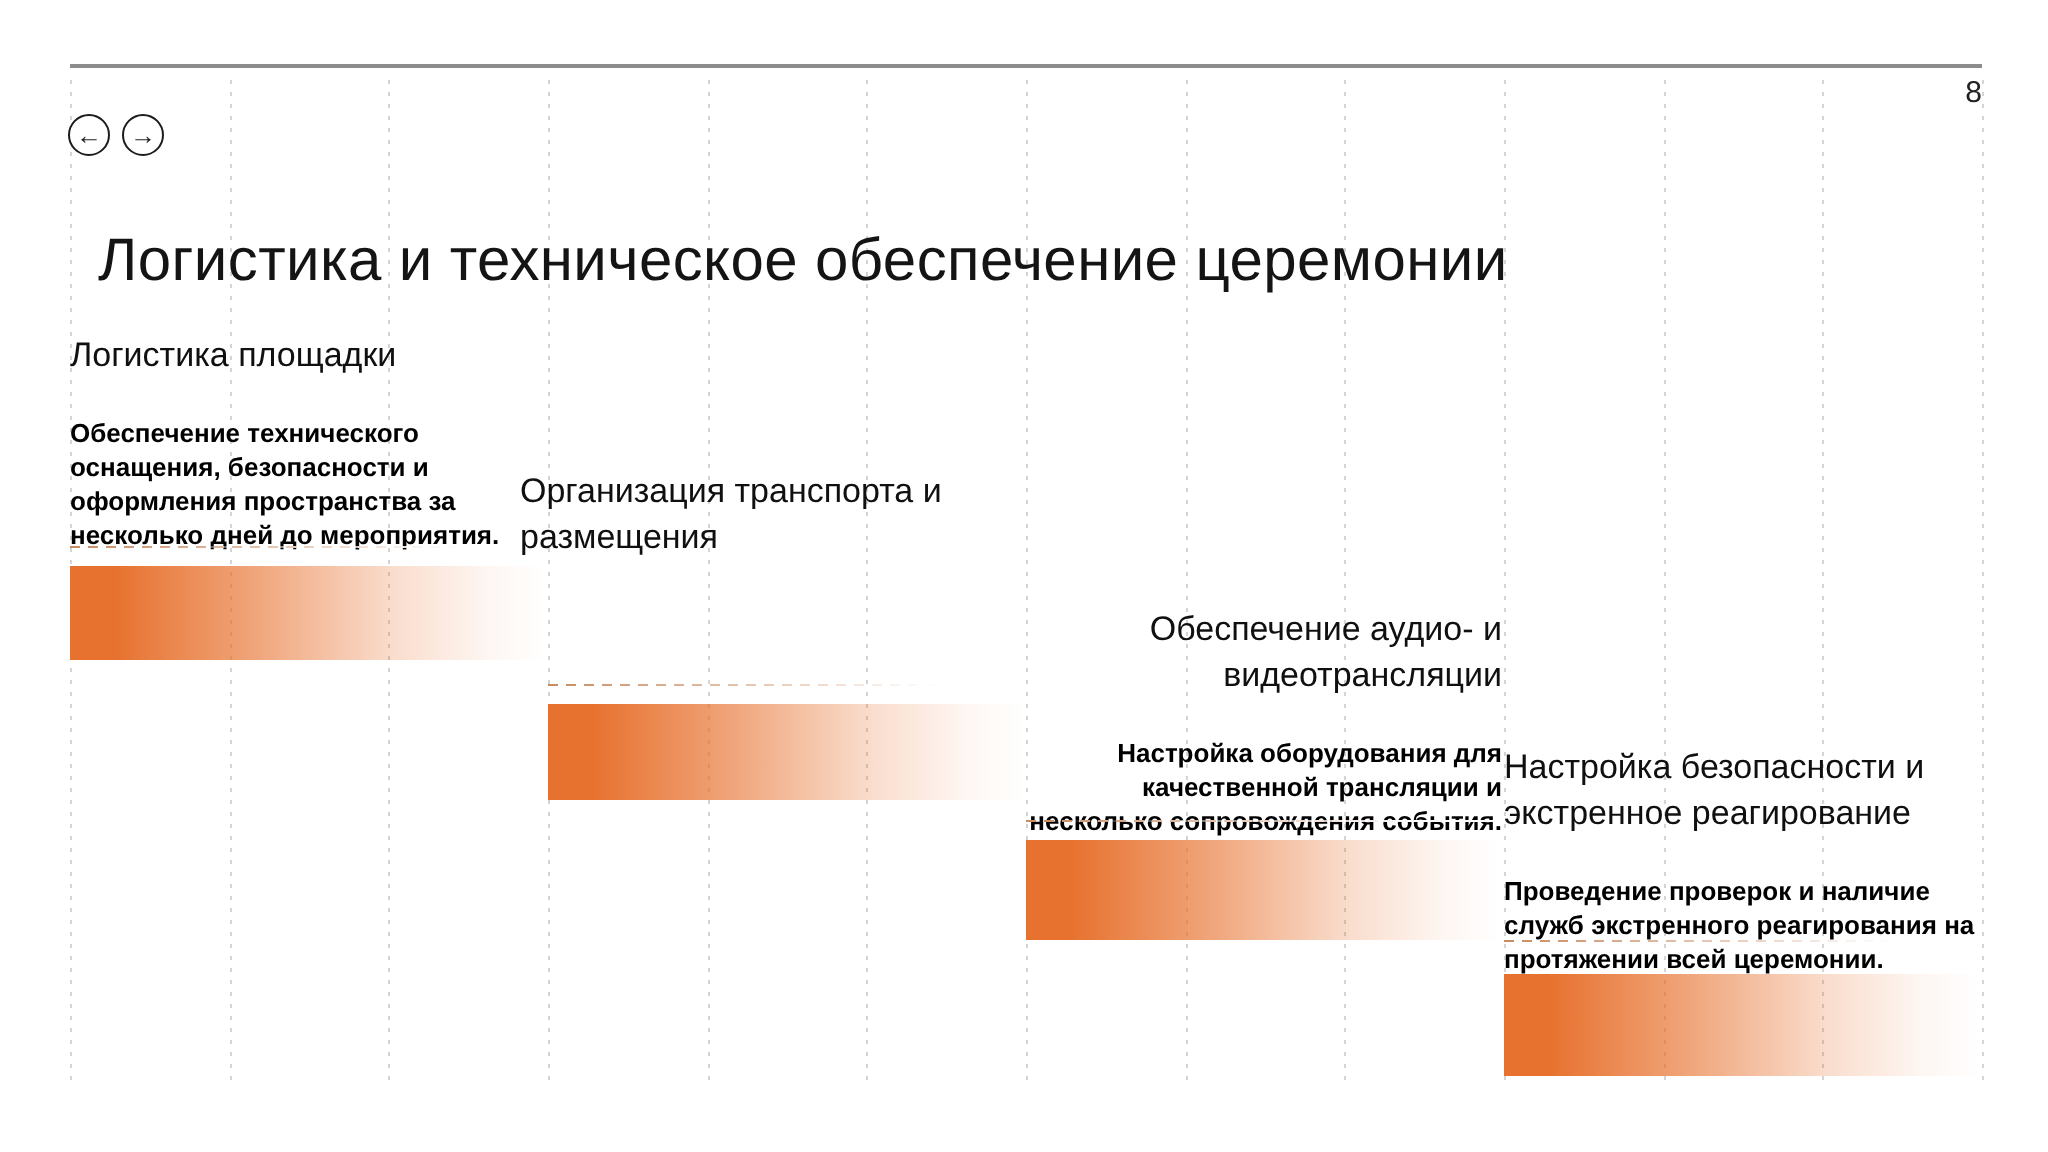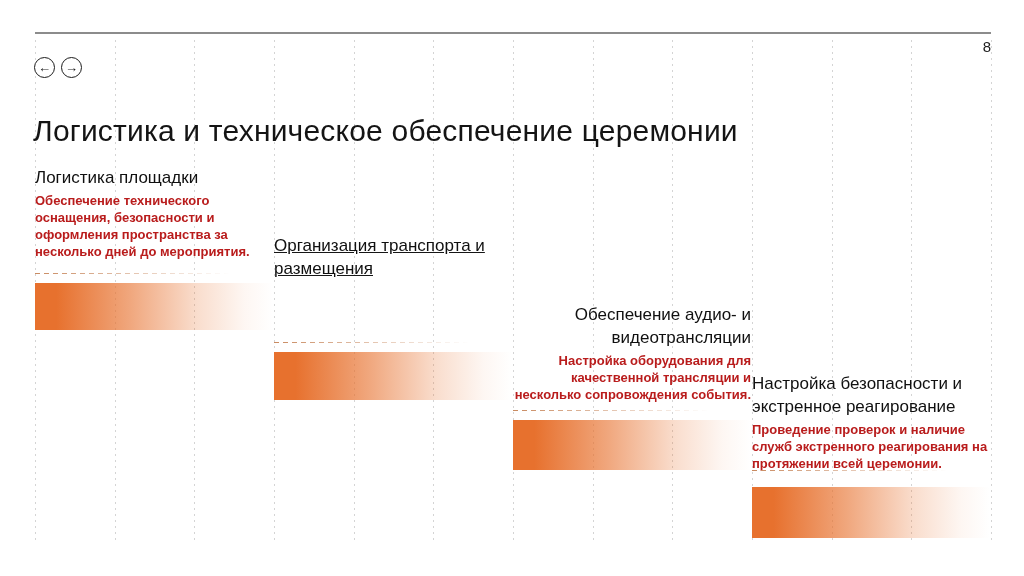--- a/index.html
+++ b/index.html
@@ -24,41 +24,41 @@
   
   .nav{position:absolute;left:34px;top:57px;display:flex;gap:6px;}
   .nav-btn{
     width:21px;height:21px;border:1.5px solid #1c1c1c;border-radius:50%;
     display:flex;align-items:center;justify-content:center;
     font-size:13px;line-height:1;color:#1c1c1c;background:#fff;
     box-sizing:border-box;cursor:pointer;user-select:none;
   }
   
   .page-title{
-    position:absolute;left:33px;top:94px;width:940px;
+    position:absolute;left:49px;top:94px;width:940px;
     font-size:30px;font-weight:400;color:#141414;
     letter-spacing:.2px;white-space:nowrap;
   }
   
   .grid{
     position:absolute;left:35px;top:40px;width:957px;height:503px;
     display:flex;justify-content:space-between;
     pointer-events:none;
   }
   .gl{
     width:1px;height:100%;
     background-image:repeating-linear-gradient(180deg,
       var(--grid_line,#d4d4d4) 0 2px, transparent 2px 6px);
   }
   
   .step-text{position:absolute;width:238px;}
   .step-heading{font-size:17px;font-weight:400;line-height:23px;color:#101010;}
-  .step-body{font-size:13px;font-weight:700;line-height:17px;color:#b91c1c;margin-top:3px;}
+  .step-body{font-size:13px;font-weight:700;line-height:17px;color:#000000;margin-top:19px;}
   .s1{left:35px;top:166px;}
-  .s2{left:274px;top:234px;text-decoration:underline;}
+  .s2{left:260px;top:234px;}
   .s3{left:513px;top:303px;text-align:right;}
   .s4{left:752px;top:372px;}
   
   .bar{
     position:absolute;width:238px;
     background:linear-gradient(90deg,
       var(--accent,#e7712e) 0%,
       var(--accent,#e7712e) 9%,
       rgba(231,113,46,.62) 40%,
       rgba(231,113,46,.24) 68%,

